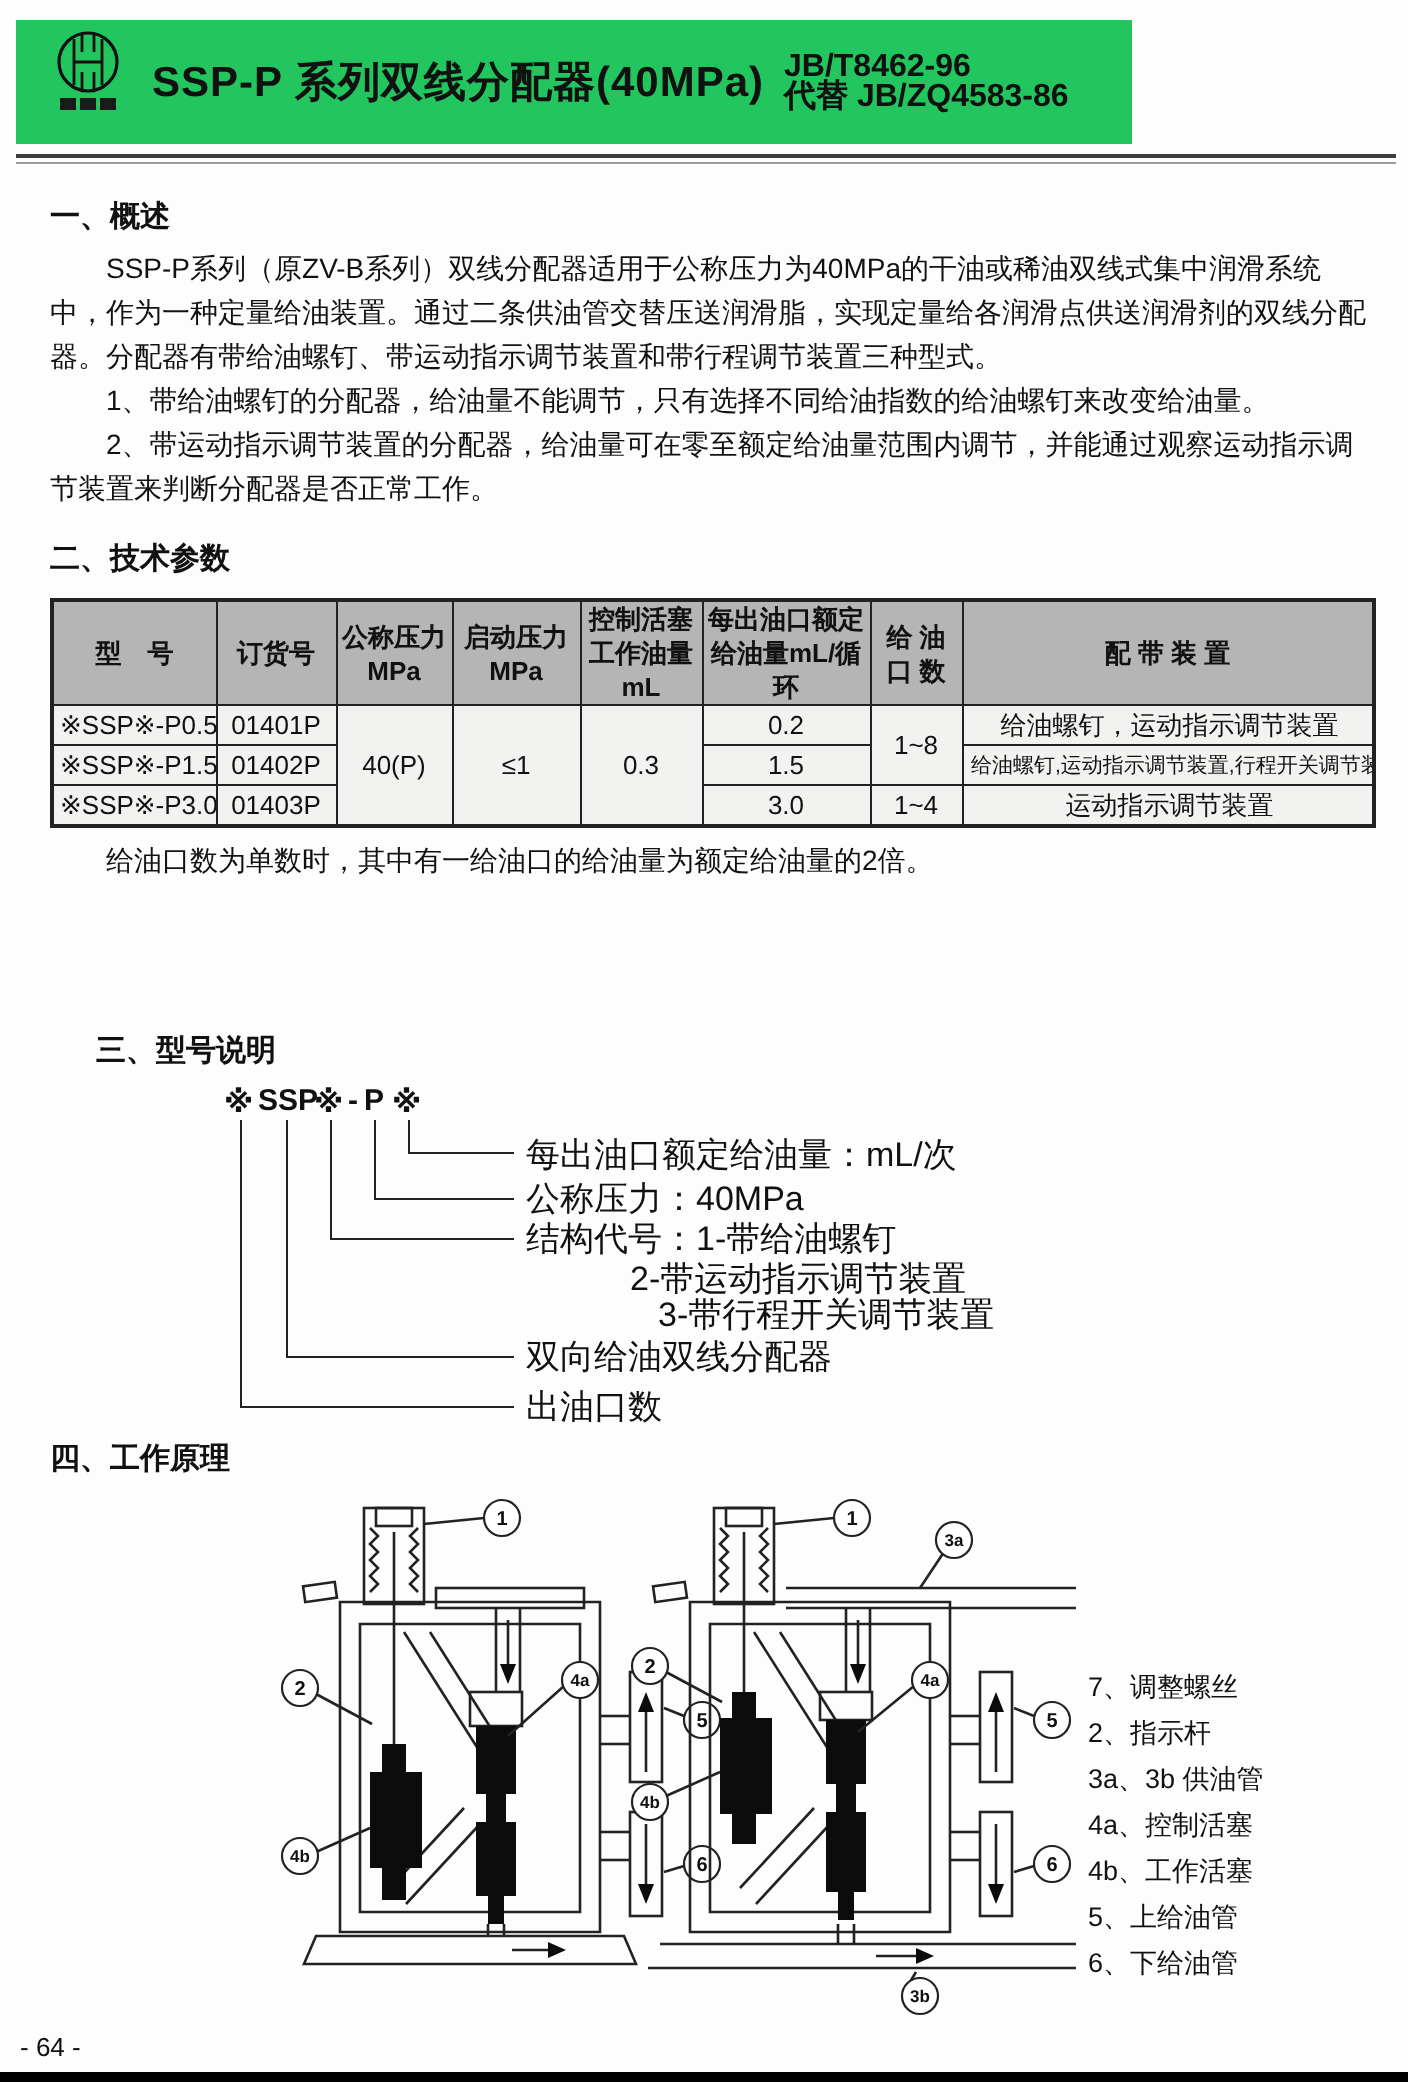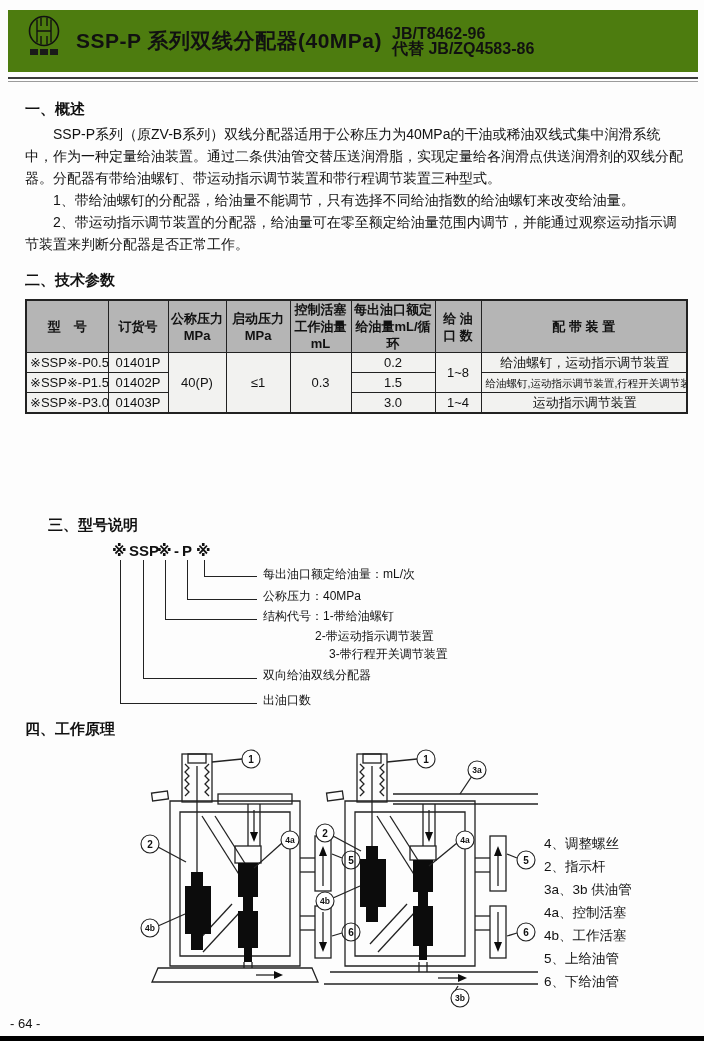--- a/index.html
+++ b/index.html
@@ -2,22 +2,22 @@
 <html><head>
 <meta charset="utf-8">
 <style>
   html,body{margin:0;padding:0;}
   body{
     width:704px;height:1041px;position:relative;background:#fdfdfd;
     font-family:"Liberation Sans","DejaVu Sans",sans-serif;color:#111;
     overflow:hidden;
   }
   
-  .header-bar{position:absolute;top:10px;left:8px;width:690px;height:62px;
-    background:#4d7c0f;display:flex;align-items:center;}
+  .header-bar{position:absolute;top:10px;left:8px;width:558px;height:62px;
+    background:#22c55e;display:flex;align-items:center;}
   .logo{margin-left:16px;flex:0 0 40px;}
   .title{font-size:21px;font-weight:bold;margin-left:12px;letter-spacing:.5px;white-space:nowrap;}
   .stds{margin-left:10px;font-size:16px;font-weight:bold;line-height:15px;white-space:nowrap;}
   .rule{position:absolute;top:77px;left:8px;width:690px;height:2px;
     border-top:2px solid #3c3c3c;border-bottom:1px solid #9b9b9b;}
   
   .content{position:absolute;top:98px;left:25px;width:663px;font-size:14px;line-height:22px;}
   .sec{font-size:15px;font-weight:bold;margin:0 0 3px 0;}
   .sec2{margin-top:14px;}
   .content p{margin:0;text-indent:2em;}
@@ -28,21 +28,21 @@
   th{background:#b5b5b5;font-size:13px;font-weight:bold;height:38px;line-height:17px;vertical-align:middle;}
   td{font-size:13px;height:19px;line-height:18px;background:#f2f2f0;}
   td.model{text-align:left;padding-left:3px;white-space:nowrap;}
   td.device{text-align:center;padding-left:4px;white-space:nowrap;}
   td.small{font-size:10.5px;}
   
   #s3{position:absolute;top:516px;left:25px;width:663px;height:206px;margin-left:23px;}
   #s3 .sec{position:absolute;top:0;left:0;}
   .codepart{position:absolute;top:26px;font-size:15px;font-weight:bold;white-space:nowrap;}
   .lshape{position:absolute;border-left:1px solid #222;border-bottom:1px solid #222;}
-  .mlabel{position:absolute;font-size:12px;white-space:nowrap;}
+  .mlabel{position:absolute;font-size:17px;white-space:nowrap;}
   
   #s4-heading{position:absolute;top:720px;left:25px;}
   #diagrams{position:absolute;top:746px;left:140px;}
   #legend{position:absolute;top:832px;left:544px;font-size:13.5px;line-height:23px;}
   .legend-item{white-space:nowrap;}
   
   #footer-page{position:absolute;top:1016px;left:10px;font-size:13px;}
   #bottom-bar{position:absolute;top:1036px;left:0;width:704px;height:5px;background:#000;}
   svg .ln{stroke:#222;stroke-width:1.3;fill:none;}
   svg .blk{fill:#0c0c0c;stroke:none;}
@@ -137,20 +137,21 @@
     <tr>
       <td class="model">※SSP※-P3.0</td>
       <td>01403P</td>
       <td>3.0</td>
       <td>1~4</td>
       <td class="device">运动指示调节装置</td>
     </tr>
   </tbody>
     </table>
 
+  <p>给油口数为单数时，其中有一给油口的给油量为额定给油量的2倍。</p>
 </div>
 
 <div id="s3">
   <div class="sec">三、型号说明</div>
 
   <span class="codepart" style="left:64px">※</span>
   <span class="codepart" style="left:81px">SSP</span>
   <span class="codepart" style="left:109px">※</span>
   <span class="codepart" style="left:126px">-</span>
   <span class="codepart" style="left:134px">P</span>
@@ -324,21 +325,21 @@
     <circle class="co" cx="216" cy="186" r="9"></circle>
     <text class="ct" x="216" y="189.5">6</text>
     <line class="ln" x1="148" y1="240" x2="142" y2="250"></line>
     <circle class="co" cx="150" cy="252" r="9"></circle>
     <text class="cts" x="150" y="255">3b</text>
   </g>
 </svg>
 </div>
 
 <div id="legend">
-  <div class="legend-item">4、调整螺丝</div>
+  <div class="legend-item">7、调整螺丝</div>
   <div class="legend-item">2、指示杆</div>
   <div class="legend-item">3a、3b 供油管</div>
   <div class="legend-item">4a、控制活塞</div>
   <div class="legend-item">4b、工作活塞</div>
   <div class="legend-item">5、上给油管</div>
   <div class="legend-item">6、下给油管</div>
 </div>
 
 <div id="footer-page">- 64 -</div>
 <div id="bottom-bar"></div>

